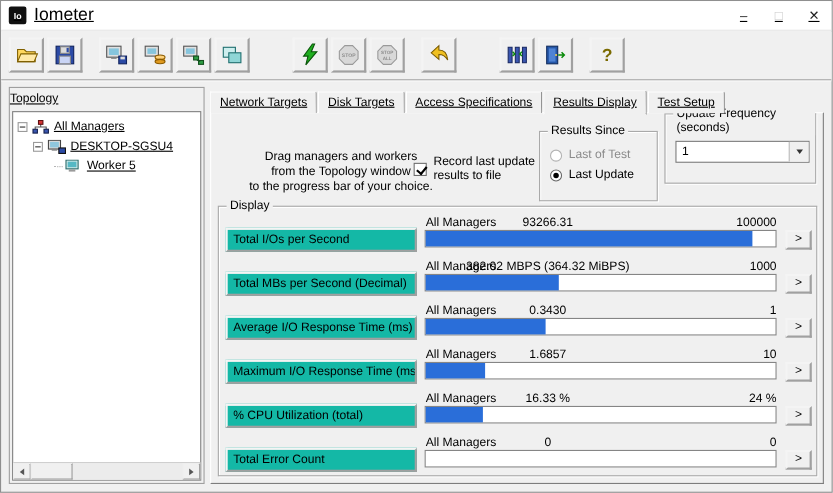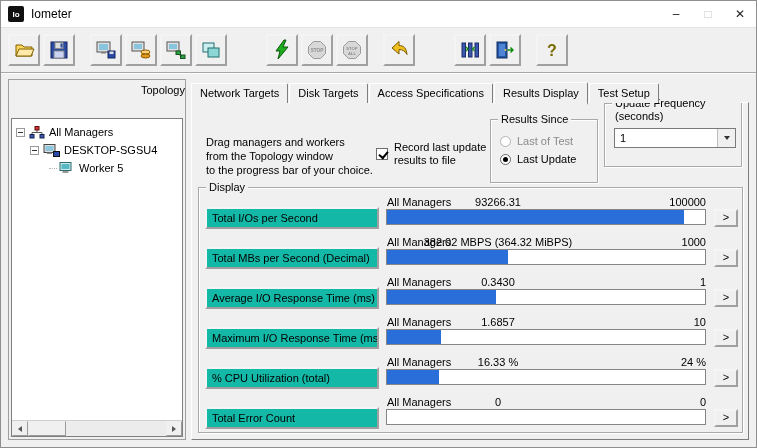--- a/index.html
+++ b/index.html
@@ -1,47 +1,47 @@
 <!DOCTYPE html>
 <html style="--bar: #2a6ed9;"><head>
 <meta charset="utf-8">
 <style>
   * { box-sizing: border-box; margin: 0; padding: 0; }
   html, body { width: 757px; height: 448px; }
   body { font-family: "Liberation Sans", sans-serif; font-size: 11px; color: #000; background: #fff; }
 
   .window { width: 757px; height: 448px; border: 1px solid #8f8f8f; background: #f0f0f0;
-            display: flex; flex-direction: column; overflow: hidden; position: relative; }
+            display: flex; flex-direction: column; overflow: hidden; position: relative; text-decoration: underline; }
 
   
   .titlebar { height: 27px; background: #ffffff; display: flex; align-items: center;
               padding-left: 7px; flex: 0 0 auto; border-bottom: 1px solid #e4e4e4; }
   .app-icon { width: 16px; height: 16px; background: #101010; color: #fff; font-size: 8px;
               font-weight: bold; display: flex; align-items: center; justify-content: center; border-radius: 2px; }
-  .title-text { margin-left: 7px; font-size: 12px; }
+  .title-text { margin-left: 7px; font-size: 16px; }
   .tb-spacer { flex: 1; }
   .win-btn { width: 32px; height: 26px; display: flex; align-items: center; justify-content: center;
              font-size: 12px; color: #222; }
   .win-btn.disabled { color: #c9c9c9; }
 
   
   .toolbar { height: 45px; background: #f0f0f0; display: flex; align-items: center;
              padding: 0 7px; flex: 0 0 auto; border-bottom: 1px solid #a8a8a8; box-shadow: 0 1px 0 #fdfdfd; }
   .tbtn { width: 32px; height: 32px; background: #f0f0f0; border: 2px outset #f4f4f4;
           display: flex; align-items: center; justify-content: center; margin-right: 3px; flex: 0 0 auto; }
   .gap-sm { margin-left: 12px; }
   .gap-lg { margin-left: 36px; }
 
   
   .main { flex: 1; display: flex; padding: 6px 7px 7px 7px; min-height: 0; }
 
   
   .topology { width: 178px; flex: 0 0 auto; border: 1px solid #9f9f9f; background: #f0f0f0;
               display: flex; flex-direction: column; margin-right: 5px; }
-  .topo-title { text-align: right; padding: 4px 0 21px; flex: 0 0 auto; }
+  .topo-title { text-align: left; padding: 4px 0 4px; flex: 0 0 auto; }
   .tree-box { flex: 1; margin: 1px 2px 2px; border: 1px solid #7f7f7f; background: #fff;
               display: flex; flex-direction: column; min-height: 0; }
   .tree-items { flex: 1; padding: 4px 1px; overflow: hidden; }
   .trow { display: flex; align-items: center; height: 18px; white-space: nowrap; }
   .trow .lbl { margin-left: 4px; }
   .ind1 { padding-left: 3px; } .ind2 { padding-left: 17px; } .ind3 { padding-left: 36px; }
   .expander { width: 9px; height: 9px; border: 1px solid #9a9a9a; background: #fff;
               display: flex; align-items: center; justify-content: center; margin-right: 4px; flex: 0 0 auto; }
   .expander .minus { width: 5px; height: 1px; background: #333; }
   .dotlink { width: 8px; border-top: 1px dotted #b5b5b5; margin-right: 2px; }
@@ -62,21 +62,21 @@
   .tabstrip { height: 24px; display: flex; align-items: flex-end; flex: 0 0 auto; position: relative; z-index: 3; }
   .tab { height: 20px; padding: 3px 8px 0; background: #f0f0f0; border-top: 1px solid #fff;
          border-left: 1px solid #fff; border-right: 1px solid #7d7d7d; margin-right: 1px;
          border-top-right-radius: 2px; white-space: nowrap; }
   .tab.selected { height: 23px; padding-top: 4px; position: relative; z-index: 5; margin-bottom: -2px;
                   border-bottom: 2px solid #f0f0f0; }
   .tabpanel { flex: 1; background: #f0f0f0; border: 1px solid #7d7d7d; border-top-color: #fff;
               border-left-color: #fff; position: relative; z-index: 1; margin-top: -1px; }
 
   
-  .drag-hint { position: absolute; left: 14px; top: 32px; width: 172px; line-height: 14px; }
+  .drag-hint { position: absolute; left: 32px; top: 32px; width: 172px; text-align: center; line-height: 14px; }
   .record { position: absolute; left: 184px; top: 38px; width: 120px; display: flex; align-items: center; }
   .chk { width: 12px; height: 12px; border: 1px solid #6d6d6d; background: #fff; margin-right: 6px;
          position: relative; flex: 0 0 auto; }
   .chk.checked::after { content: ""; position: absolute; left: 2px; top: 2px; width: 7px; height: 4px;
          border-left: 2px solid #000; border-bottom: 2px solid #000; transform: rotate(-50deg); }
   .record .lines span { display: block; line-height: 13px; }
 
   .group { position: absolute; border: 1px solid #a9a9a9; box-shadow: inset 1px 1px 0 #fff, 1px 1px 0 #fff; }
   .group-label { position: absolute; top: -7px; left: 7px; background: #f0f0f0; padding: 0 3px; line-height: 13px; }
 

